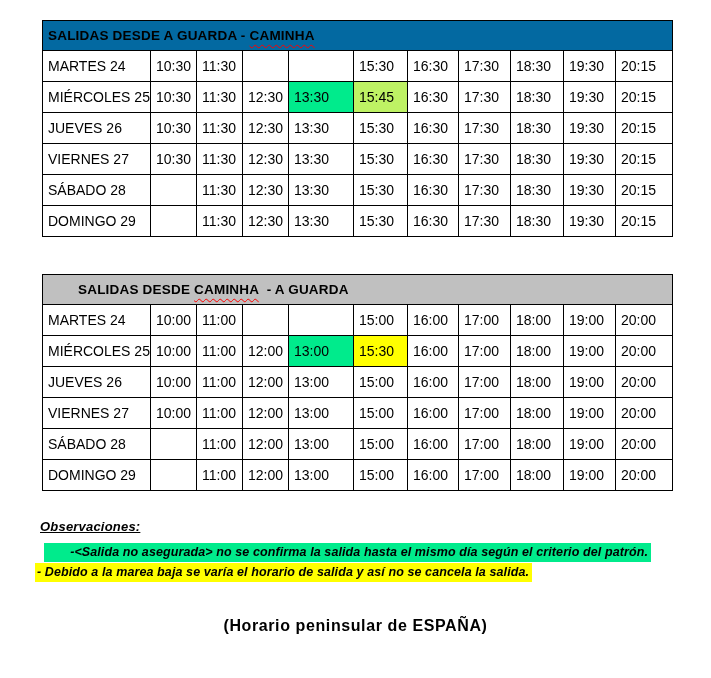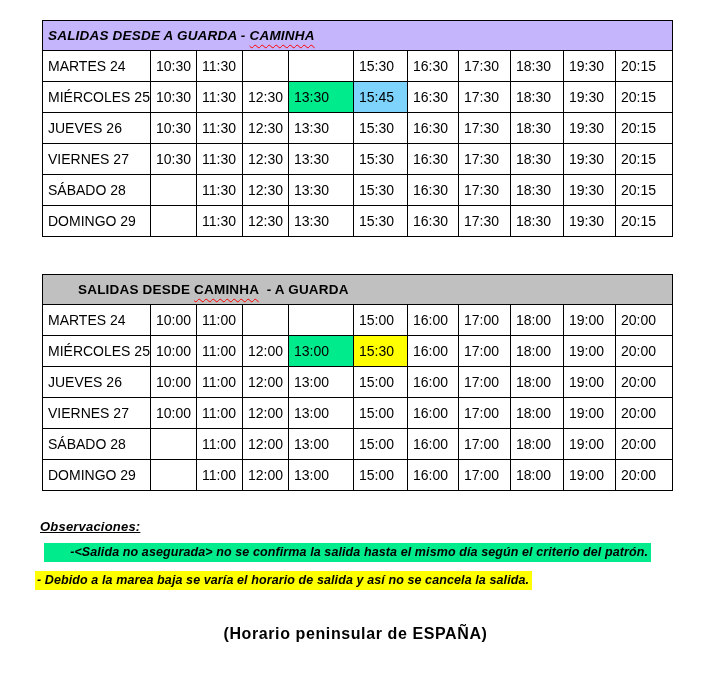--- a/index.html
+++ b/index.html
@@ -39,21 +39,21 @@
     text-decoration-style:wavy;
     text-decoration-color:#ff0000;
     text-decoration-thickness:1px;
     text-underline-offset:4px;
   }
   .obs{margin:26px 0 0 40px;font-style:italic;}
   .obs-heading{
     display:inline-block;font-size:13px;font-weight:bold;
     text-decoration:underline;letter-spacing:0.2px;
   }
-  .note-line{margin-top:8px;line-height:17px;}
+  .note-line{margin-top:0;line-height:17px;}
   .note-line.first{margin-top:7px;}
   .note{
     display:inline-block;font-size:12.5px;font-weight:bold;
     white-space:pre;padding:1px 3px 1px 2px;letter-spacing:0.1px;
   }
   .note-green{margin-left:4px;padding-left:19px;}
   .note-yellow{margin-left:-5px;}
   .doc-footer{
     margin-top:35px;text-align:center;
     font-size:16px;font-weight:bold;letter-spacing:0.6px;
@@ -74,42 +74,42 @@
       <col class="cw4">
         <col class="cw5">
         <col class="cw6">
         <col class="cw7">
       <col class="cw8">
         <col class="cw9">
         <col class="cw10">
     </colgroup>
     <tbody>
         <tr class="hdr-row">
-          <th class="tbl-hdr" colspan="11" style="background: #c4b5fd; font-style: italic;"><span>SALIDAS DESDE A GUARDA - </span><span class="sq">CAMINHA</span></th>
+          <th class="tbl-hdr" colspan="11" style="background: #0369a1;"><span>SALIDAS DESDE A GUARDA - </span><span class="sq">CAMINHA</span></th>
         </tr>
         <tr>
           <td>MARTES 24</td>
           <td>10:30</td>
           <td>11:30</td>
           <td></td>
           <td></td>
           <td>15:30</td>
           <td>16:30</td>
           <td>17:30</td>
           <td>18:30</td>
           <td>19:30</td>
           <td>20:15</td>
         </tr>
         <tr>
           <td>MIÉRCOLES 25</td>
           <td>10:30</td>
           <td>11:30</td>
           <td>12:30</td>
           <td style="background: rgb(0, 235, 140);">13:30</td>
-          <td style="background: #7dd3fc; margin-top: 34px;">15:45</td>
+          <td style="background: #bef264; margin-top: 34px;">15:45</td>
           <td>16:30</td>
           <td>17:30</td>
           <td>18:30</td>
           <td>19:30</td>
           <td>20:15</td>
         </tr>
         <tr>
           <td>JUEVES 26</td>
           <td>10:30</td>
           <td>11:30</td>

